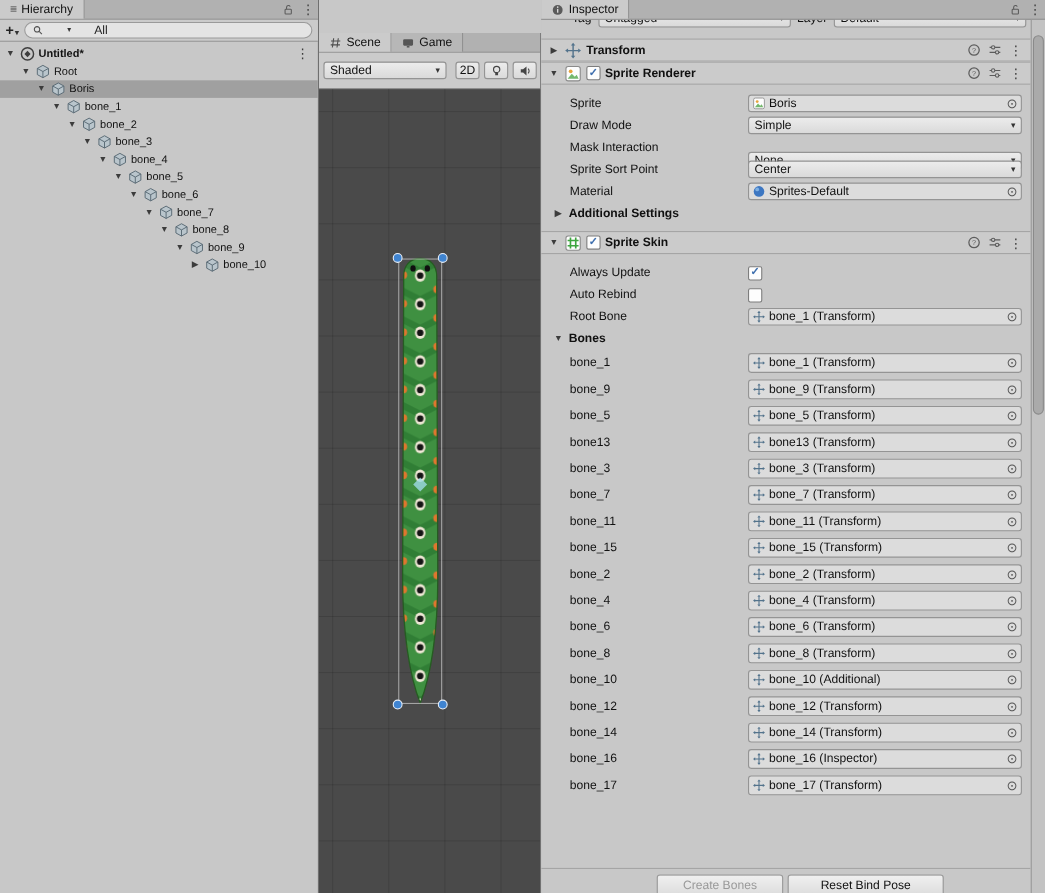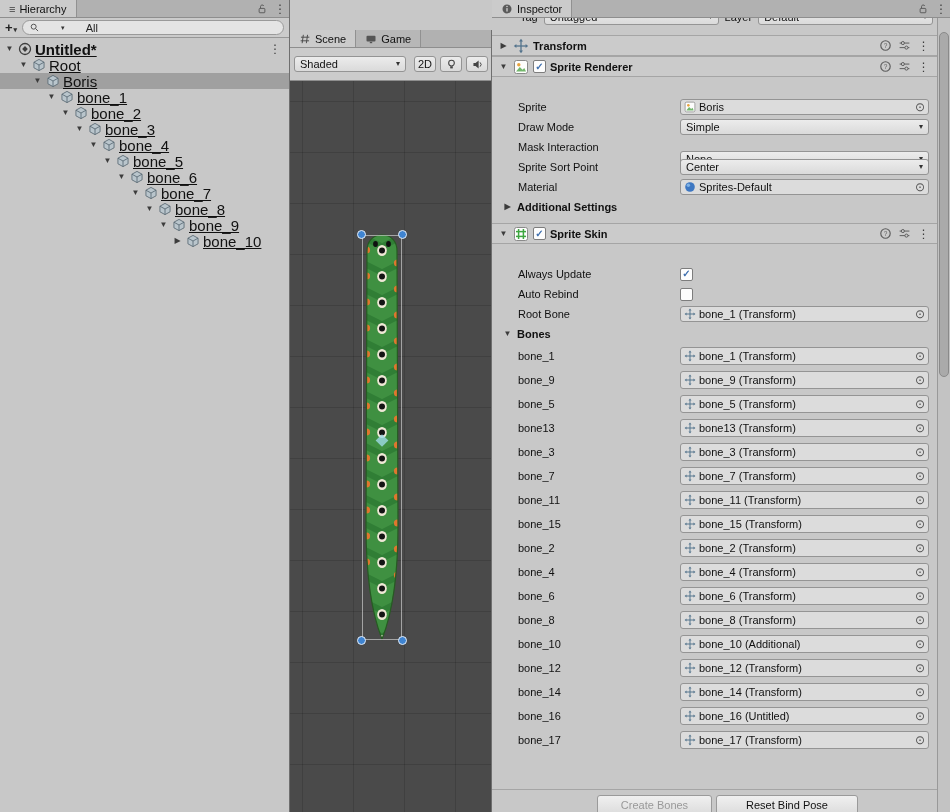--- a/index.html
+++ b/index.html
@@ -30,21 +30,21 @@
   .s-icon{width:11px;height:11px;display:flex;flex:none;}
   .s-icon svg{width:11px;height:11px;}
   .dd-arrow{font-size:8px;color:#333;line-height:1;}
   .dd-arrow.tiny{font-size:7px;}
   .tree{flex:1;padding-top:3px;overflow:hidden;}
   .tree-row{height:16px;display:flex;align-items:center;gap:3px;white-space:nowrap;position:relative;}
   .tree-row.selected{background:#a0a0a0;}
   .fold-tri{width:11px;flex:none;font-size:8px;color:#3c3c3c;text-align:center;line-height:1;}
   .obj-icon{width:14px;height:14px;flex:none;display:flex;}
   .obj-icon svg{width:14px;height:14px;}
-  .tree-label{font-size:15px;text-decoration:underline;}
+  .tree-label{font-size:10px;}
   .tree-row.scene-row .tree-label{font-weight:bold;}
   .row-kebab{position:absolute;right:8px;font-size:12px;color:#3c3c3c;}
 
   
   .s-toolbar{height:22px;background:#cbcbcb;border-bottom:1px solid #8e8e8e;display:flex;align-items:center;padding:16px 4px;gap:4px;flex:none;}
   .dropdown{height:16px;background:linear-gradient(#ececec,#dadada);border:1px solid #949494;border-radius:3px;display:flex;align-items:center;padding:0 5px;gap:4px;}
   .dropdown .dd-text{flex:1;white-space:nowrap;overflow:hidden;}
   .shading{width:112px;flex:none;}
   .tool-btn{height:16px;min-width:22px;background:linear-gradient(#ececec,#dadada);border:1px solid #949494;border-radius:3px;display:flex;align-items:center;justify-content:center;padding:0 3px;flex:none;}
   .tool-btn svg{width:13px;height:13px;}
@@ -68,21 +68,21 @@
   .tagrow .dropdown{flex:1;}
   .comp-header{height:21px;display:flex;align-items:center;gap:4px;padding:0 6px;border-top:1px solid #a5a5a5;border-bottom:1px solid #a5a5a5;background:#cbcbcb;flex:none;}
   .comp-header.first{margin-top:8px;}
   .comp-header.gap{margin-top:6px;}
   .hdr-icon{width:16px;height:16px;display:flex;flex:none;}
   .hdr-icon svg{width:16px;height:16px;}
   .comp-title{font-weight:bold;}
   .r-icon{width:15px;height:15px;display:flex;align-items:center;justify-content:center;flex:none;}
   .r-icon svg{width:13px;height:13px;}
   .prop-row{height:20px;display:flex;align-items:center;padding-left:26px;flex:none;}
-  .prop-row.pad-top{margin-top:20px;}
+  .prop-row.pad-top{margin-top:7px;}
   .prop-label{width:162px;flex:none;white-space:nowrap;overflow:hidden;}
   .prop-field{flex:1;margin-right:8px;display:flex;align-items:center;gap:4px;min-width:0;}
   .obj-field{flex:1;height:16px;background:#dcdcdc;border:1px solid #949494;border-radius:3px;display:flex;align-items:center;padding-left:3px;gap:3px;min-width:0;}
   .bone-row .obj-field{height:18px;}
   .fld-icon{width:12px;height:12px;display:flex;flex:none;}
   .fld-icon svg{width:12px;height:12px;}
   .fld-text{flex:1;white-space:nowrap;overflow:hidden;}
   .picker{flex:none;width:16px;text-align:center;color:#555;font-size:12px;line-height:1;}
   .checkbox{width:13px;height:13px;background:#fdfdfd;border:1px solid #7d7d7d;border-radius:2px;display:flex;align-items:center;justify-content:center;flex:none;}
   .checkbox .chk{font-size:10px;font-weight:bold;color:#3e6fae;line-height:1;}
@@ -963,21 +963,21 @@
                         <line x1="3" y1="8" x2="13" y2="8"></line>
                       </g>
                       <g fill="#53738c">
                         <path d="M8 0.8 10 3.4H6Z"></path>
                         <path d="M8 15.2 10 12.6H6Z"></path>
                         <path d="M0.8 8 3.4 6v4Z"></path>
                         <path d="M15.2 8 12.6 6v4Z"></path>
                       </g>
                     </svg>
                   </span>
-                  <span class="fld-text">bone_16 (Untitled)</span>
+                  <span class="fld-text">bone_16 (Inspector)</span>
                   <span class="picker">⊙</span>
                 </div>
               </div>
             </div>
             <div class="prop-row bone-row">
               <div class="prop-label">bone_17</div>
               <div class="prop-field">
                 <div class="obj-field">
                   <span class="fld-icon">
                     <svg viewBox="0 0 16 16">

